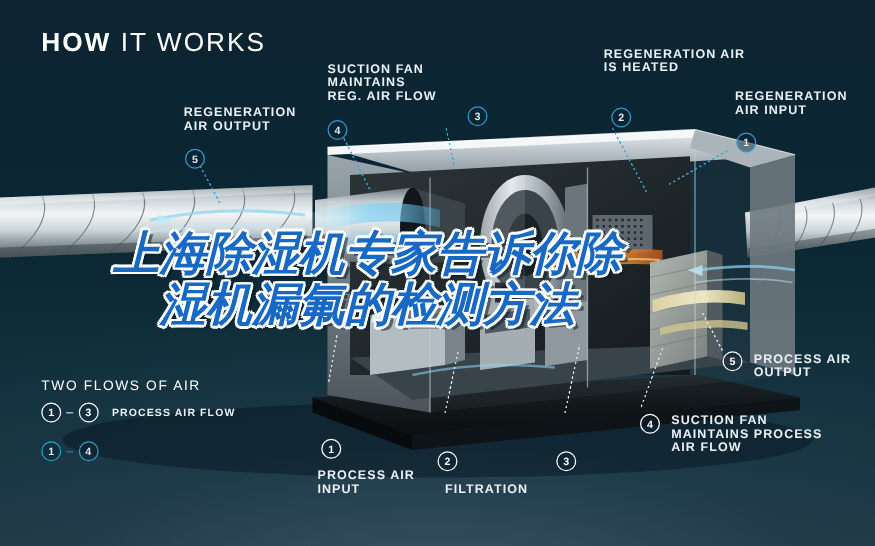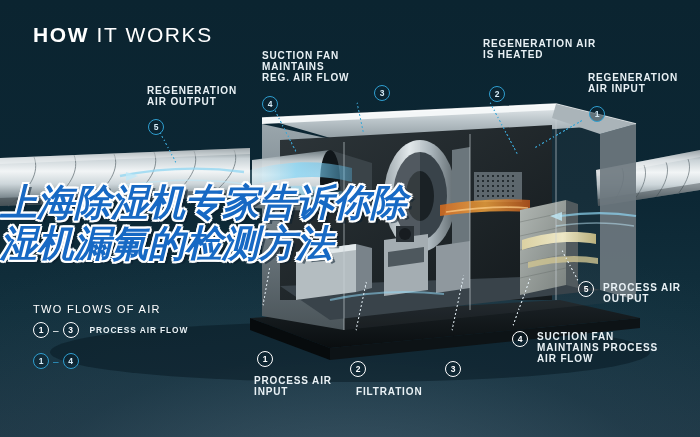--- a/index.html
+++ b/index.html
@@ -56,21 +56,21 @@
   .legend-row .ltxt{
     margin-left:11px;color:#e9f1f5;font-size:8.4px;font-weight:bold;
     letter-spacing:0.9px;text-transform:uppercase;white-space:nowrap;
   }
 
   
   #art{position:absolute;left:0;top:0;width:700px;height:437px;}
 
   
   .cn{
-    position:absolute;left:0;top:182px;width:588px;text-align:left;
+    position:absolute;left:0;top:182px;width:588px;text-align:center;
     font-family:"DejaVu Sans", sans-serif;
     font-weight:bold;font-style:italic;font-size:37px;line-height:41px;
     color:#1769c4;letter-spacing:0px;
     text-shadow:
       2px 0 0 #ffffff, -2px 0 0 #ffffff, 0 2px 0 #ffffff, 0 -2px 0 #ffffff,
       1.6px 1.6px 0 #ffffff, -1.6px 1.6px 0 #ffffff, 1.6px -1.6px 0 #ffffff, -1.6px -1.6px 0 #ffffff,
       4px 3px 0 rgba(10,30,45,0.55);
     white-space:pre-line;
   }
 </style>

